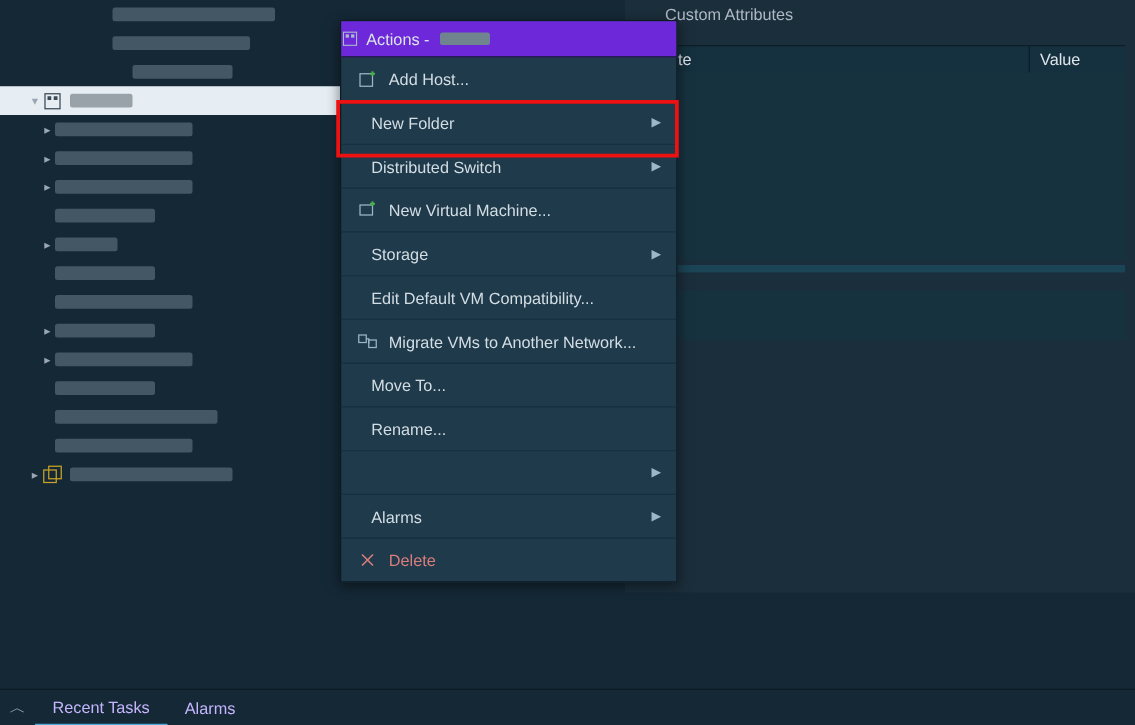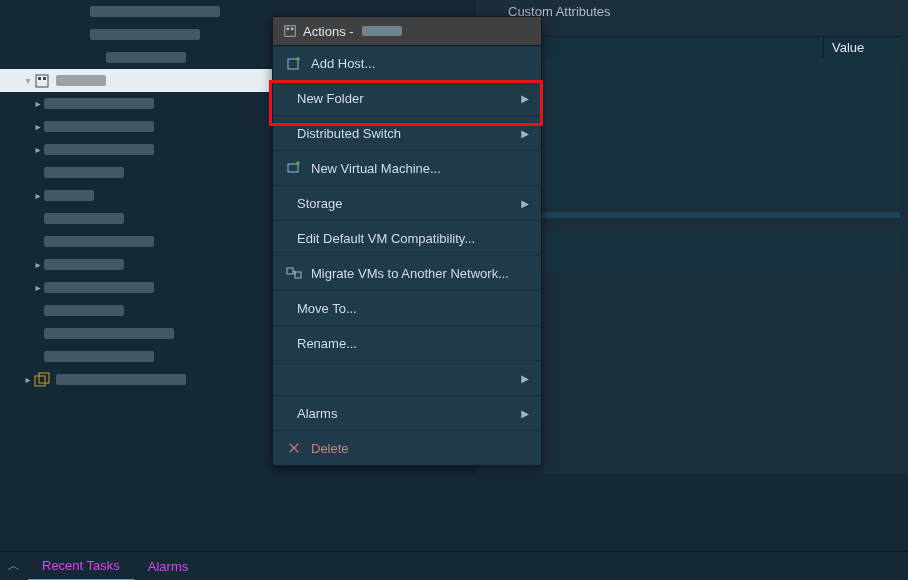--- a/index.html
+++ b/index.html
@@ -8,43 +8,43 @@
   .tree{position:absolute;left:0;top:0;width:272px;height:552px;background:#152836;}
   .tree-row{display:flex;align-items:center;height:23px;padding-left:8px;color:#aeb9c4}
   .tree-row .chev{width:12px;display:flex;align-items:center;justify-content:center;color:#9aa6b3;font-size:10px}
   .tree-row .ic{width:16px;height:16px;margin-right:6px;display:flex;align-items:center;justify-content:center}
   .blur{background:#445764;color:transparent;border-radius:2px;height:11px;}
   .blur.sm{width:50px}.blur.md{width:80px}.blur.lg{width:110px}.blur.xl{width:130px}
   .indent1{padding-left:32px}.indent2{padding-left:56px}.indent3{padding-left:72px}
   .sel{background:#e6eef4;color:#1a1a1a}
   .sel .blur{background:#98a2a8}
   
-  .detail{position:absolute;left:476px;top:0;right:0;height:474px;background:#1b2e3b}
+  .detail{position:absolute;left:500px;top:0;right:0;height:474px;background:#1b2e3b}
   .ca-title{position:absolute;left:32px;top:4px;color:#aeb9c4}
   .ca-head{position:absolute;left:20px;top:36px;right:8px;height:22px;background:#15303e;border-top:1px solid #0e1e28;border-bottom:1px solid #0e1e28;display:flex}
   .ca-col1{flex:1;padding:3px 8px;border-right:1px solid #0e1e28;color:#e0e6eb}
   .ca-col2{width:60px;padding:3px 8px;color:#e0e6eb}
   .ca-body{position:absolute;left:20px;top:58px;right:8px;height:150px;background:#17323f}
   .strip{position:absolute;left:20px;right:8px;height:6px;background:#1b4456}
   
   .menu{position:absolute;left:272px;top:16px;width:268px;background:#1f3a4a;border:1px solid #0d1b24;box-shadow:0 3px 10px rgba(0,0,0,.5)}
-  .menu-title{height:28px;background:#404040;display:flex;align-items:center;padding-left:10px;color:#dbe4ea;border-bottom:1px solid #0d1b24}
+  .menu-title{height:28px;background:#6d28d9;display:flex;align-items:center;color:#dbe4ea;border-bottom:1px solid #0d1b24}
   .menu-title .lbl{margin-left:6px}
   .menu-title .blur{margin-left:8px;background:#6f848f;width:40px;height:10px}
   .mi{height:34px;display:flex;align-items:center;padding-left:12px;color:#d3dde4;border-bottom:1px solid #15303e;position:relative}
   .mi:last-child{border-bottom:none}
   .mi .ic{width:18px;height:18px;margin-right:8px;display:flex;align-items:center;justify-content:center;color:#9db7c8}
   .mi .sub{position:absolute;right:12px;color:#9db7c8;font-size:10px}
   .mi.noicon{padding-left:24px}
   .mi.del{color:#d97d7d}
   .hl{position:absolute;left:269px;top:80px;width:268px;height:40px;border:3px solid #e11;z-index:20;pointer-events:none}
   
   .bbar{position:absolute;left:0;bottom:0;width:908px;height:28px;background:#152836;border-top:1px solid #0d1b24;display:flex;align-items:center}
   .bbar .up{width:28px;text-align:center;color:#9aa6b3}
-  .bbar .tab{padding:0 14px;height:28px;display:flex;align-items:center;color:#d946ef}
+  .bbar .tab{padding:0 14px;height:28px;display:flex;align-items:center;color:#c4b5fd}
   .bbar .tab.active{border-bottom:2px solid #49a8d8}
   svg{display:block}
 </style>
 </head>
 <body>
 
 <div class="app">
 
   <div class="tree">
     <div class="tree-row indent2">

